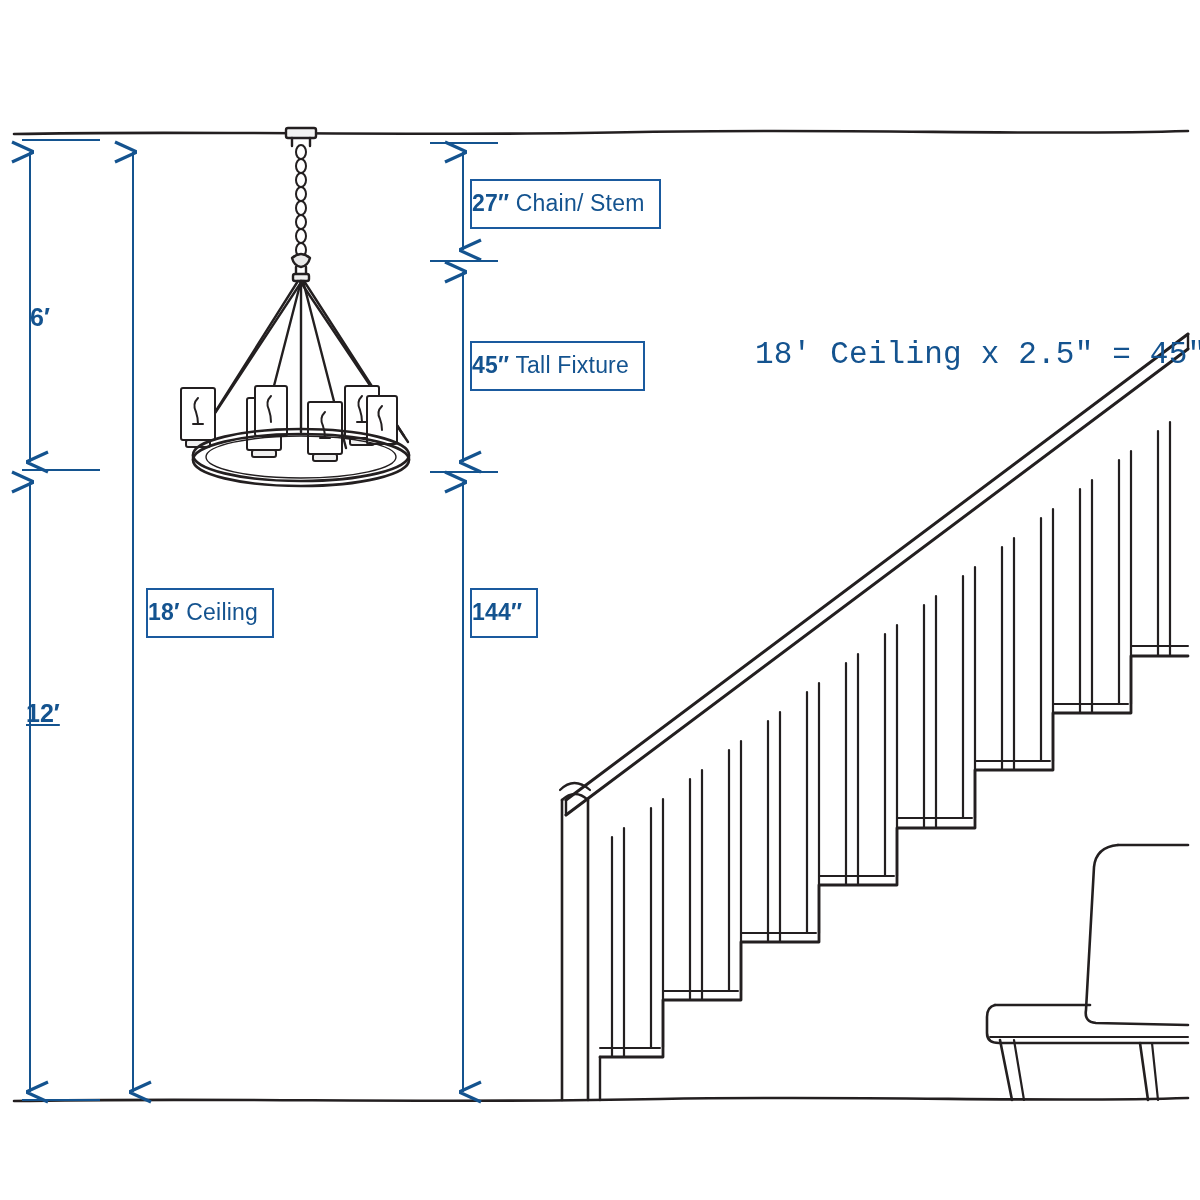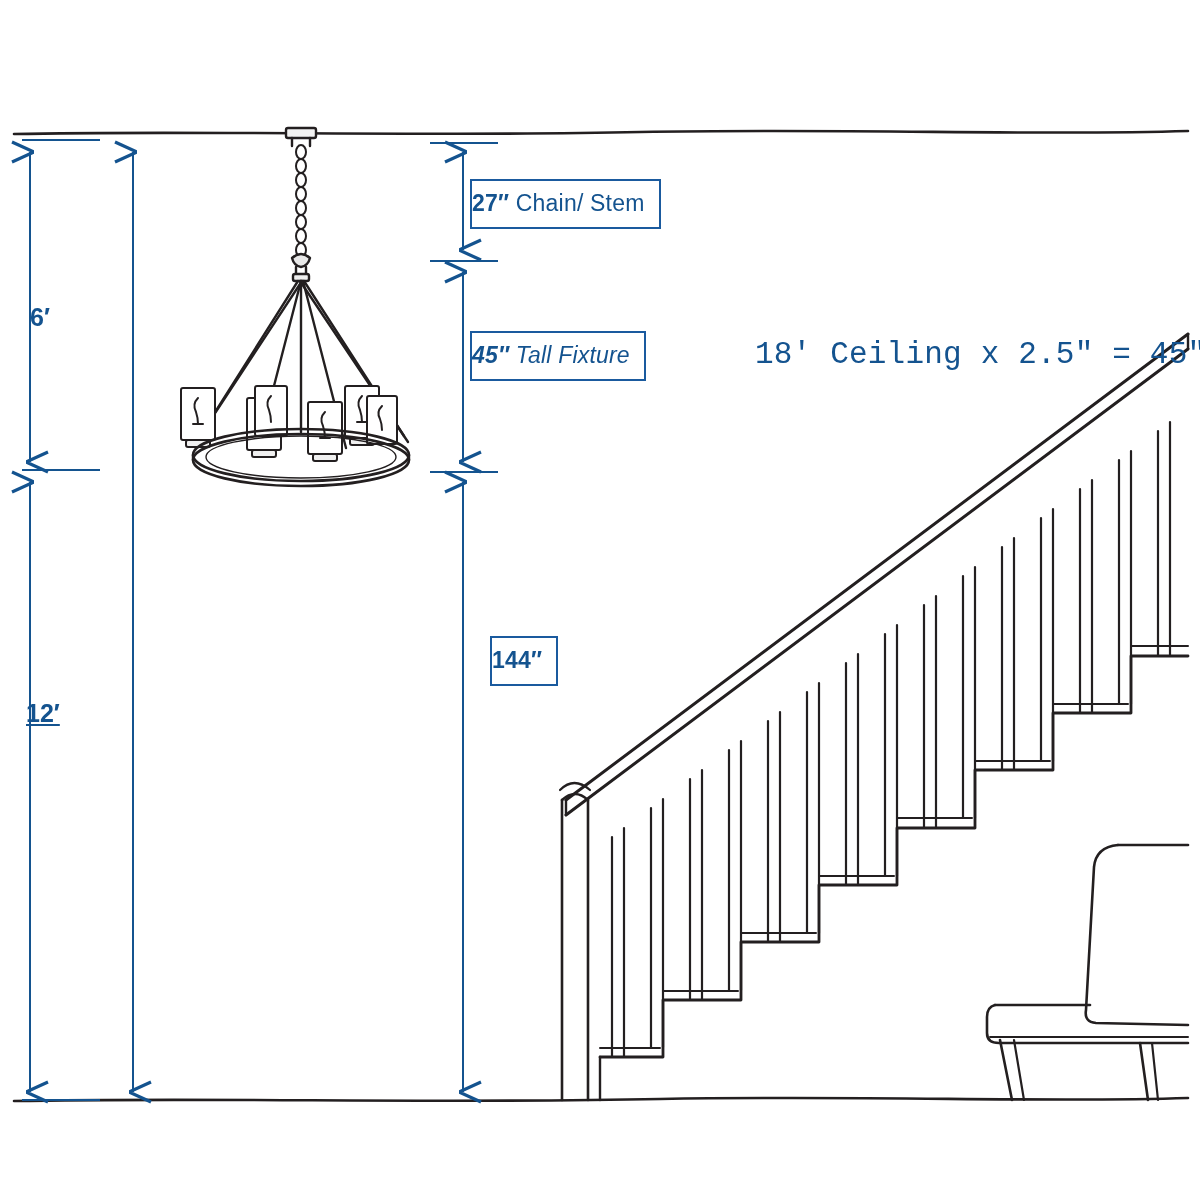--- a/index.html
+++ b/index.html
@@ -234,24 +234,27 @@
   </svg>
 
   <div class="dim-text" style="left:30px; top:303px;">6′</div>
 
   <div class="dim-text" style="left:26px; top:699px;text-decoration:underline;">12′</div>
 
   <div class="label-box" style="left:470px; top:179px;">
     <b>27″</b><span> Chain/ Stem</span>
   </div>
 
-  <div class="label-box" style="left:470px; top:331px;font-style:italic;">
+  <div class="label-box" style="left:470px; top:341px;">
     <b>45″</b><span> Tall Fixture</span>
   </div>
 
   <div class="plain-text" style="left:755px; top:337px;">18′ Ceiling x 2.5″ = 45″</div>
 
-
-  <div class="label-box" style="left:490px; top:588px;margin-top:48px;">
+  <div class="label-box" style="left:146px; top:588px;">
+    <b>18′</b><span> Ceiling</span>
+  </div>
+
+  <div class="label-box" style="left:470px; top:588px;">
     <b>144″</b><span></span>
   </div>
 
 </div>
 
 </body></html>

